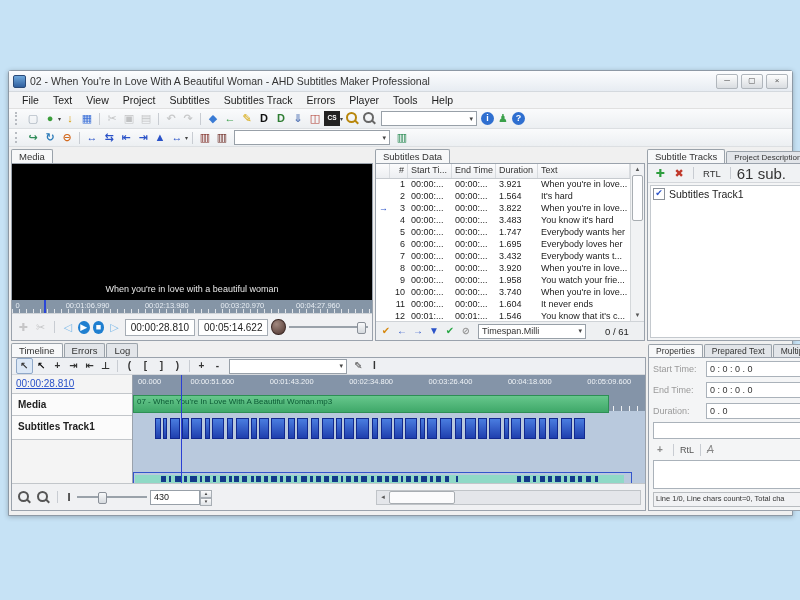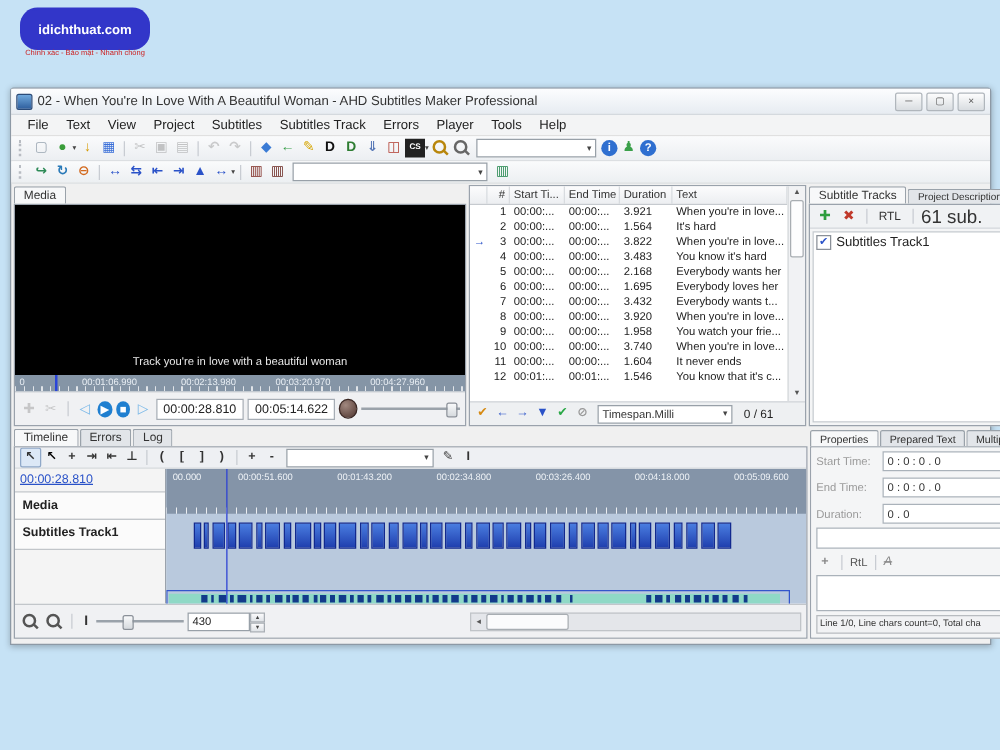--- a/index.html
+++ b/index.html
@@ -74,21 +74,21 @@
   .c-num{width:18px;flex:0 0 auto;text-align:right;}
   .c-start,.c-end{width:44px;flex:0 0 auto;}
   .c-dur{width:42px;flex:0 0 auto;}
   .c-text{flex:1;}
   .vscroll{width:13px;flex:0 0 auto;background:#f1f2f4;border-left:1px solid #d4d7da;display:flex;flex-direction:column;align-items:center;}
   .vscroll .arr{font-size:6px;color:#555;height:11px;line-height:11px;}
   .vscroll .vthumb{width:9px;height:44px;background:#fdfdfe;border:1px solid #a8adb2;border-radius:2px;}
   .vscroll .vfill{flex:1;}
   .tbl-footer{height:18px;display:flex;align-items:center;background:#eef0f2;border-top:1px solid #cfd3d7;padding:0 3px;gap:2px;flex:0 0 auto;}
   .tbl-footer .icon{width:14px;height:13px;font-size:10px;}
-  .counter{font-size:9.5px;color:#222;margin-left:4px;white-space:nowrap;}
+  .counter{font-size:9.5px;color:#222;margin-left:14px;white-space:nowrap;}
 
   
   .tracks-panel{flex:1;}
   .trk-toolbar{height:18px;display:flex;align-items:center;background:#f0f2f4;border-bottom:1px solid #d4d7db;padding:0 4px;gap:3px;flex:0 0 auto;}
   .rtl-btn{font-size:9.5px;color:#333;padding:0 3px;}
   .sub-count{font-size:15px;color:#333;}
   .trk-list{flex:1;background:#fff;margin:2px;border:1px solid #c4c9ce;padding:2px;}
   .trk-item{display:flex;align-items:center;gap:4px;font-size:10.5px;color:#222;}
   .checkbox{width:10px;height:10px;border:1px solid #8a9098;background:#fff;font-size:9px;line-height:9px;text-align:center;color:#2a52c8;font-weight:bold;}
 
@@ -147,24 +147,20 @@
 
   
   .statusbar{flex:1;display:flex;align-items:center;border-top:1px solid #c8ccd0;background:#f0f0f0;padding-left:5px;}
   .statusbar span{font-size:10px;color:#2e7d32;}
 </style>
 </head>
 <body>
 
 <div class="stage">
 
-  <div class="logo">
-    <div class="logo-blob"><span>idichthuat.com</span></div>
-    <div class="logo-tagline">Chính xác - Bảo mật - Nhanh chóng</div>
-  </div>
 
   <div class="window">
 
     <div class="titlebar">
       <span class="app-icon"></span>
       <span class="title">02 - When You're In Love With A Beautiful Woman - AHD Subtitles Maker Professional</span>
       <span class="winbtns">
         <span class="wbtn">─</span>
         <span class="wbtn">▢</span>
         <span class="wbtn">×</span>
@@ -242,21 +238,21 @@
       </div>
 
     <div class="mainrow">
 
       <div class="panel media-panel">
         <div class="tabrow">
           <span class="tab active">Media</span>
         </div>
         <div class="panel-body">
           <div class="video">
-            <div class="overlay-text">Track you're in love with a beautiful woman</div>
+            <div class="overlay-text">When you're in love with a beautiful woman</div>
           </div>
           <div class="seekbar" id="seekbar">
             <div class="seek-ticks"></div>
           <span class="seek-label first" style="left: 1%;">0</span>
               <span class="seek-label" style="left: 21%;">00:01:06.990</span>
               <span class="seek-label" style="left: 43%;">00:02:13.980</span>
               <span class="seek-label" style="left: 64%;">00:03:20.970</span>
               <span class="seek-label" style="left: 85%;">00:04:27.960</span>
               <div class="seek-playhead" style="left: 9%;"></div>
             </div>
@@ -273,20 +269,23 @@
               <span class="knob"></span>
               <div class="vslider">
                 <div class="track"></div>
                 <div class="thumb" style="left: 86%;"></div>
               </div>
             </div>
         </div>
       </div>
 
       <div class="panel table-panel">
+        <div class="tabrow">
+          <span class="tab active">Subtitles Data</span>
+        </div>
         <div class="panel-body">
           <div class="tbl-wrap">
             <div class="tbl">
               <div class="thead" id="thead">
                   <span class="c c-mark"></span>
                   <span class="c c-num">#</span>
                   <span class="c c-start">Start Ti...</span>
                   <span class="c c-end">End Time</span>
                   <span class="c c-dur">Duration</span>
                   <span class="c c-text">Text</span>
@@ -322,21 +321,21 @@
                     <span class="c c-start">00:00:...</span>
                     <span class="c c-end">00:00:...</span>
                     <span class="c c-dur">3.483</span>
                     <span class="c c-text">You know it's hard</span>
                   </div>
                   <div class="trow">
                     <span class="c c-mark"></span>
                     <span class="c c-num">5</span>
                     <span class="c c-start">00:00:...</span>
                     <span class="c c-end">00:00:...</span>
-                    <span class="c c-dur">2.168</span>
+                    <span class="c c-dur">1.747</span>
                     <span class="c c-text">Everybody wants her</span>
                   </div>
                   <div class="trow">
                     <span class="c c-mark"></span>
                     <span class="c c-num">6</span>
                     <span class="c c-start">00:00:...</span>
                     <span class="c c-end">00:00:...</span>
                     <span class="c c-dur">1.695</span>
                     <span class="c c-text">Everybody loves her</span>
                   </div>
@@ -483,20 +482,23 @@
               <div class="ruler" id="ruler">
                 <div class="ruler-ticks"></div>
               <span class="ruler-label first" style="left: 1%;">00.000</span>
                   <span class="ruler-label" style="left: 15.5%;">00:00:51.600</span>
                   <span class="ruler-label" style="left: 31%;">00:01:43.200</span>
                   <span class="ruler-label" style="left: 46.5%;">00:02:34.800</span>
                   <span class="ruler-label" style="left: 62%;">00:03:26.400</span>
                   <span class="ruler-label" style="left: 77.5%;">00:04:18.000</span>
                   <span class="ruler-label" style="left: 93%;">00:05:09.600</span>
                 </div>
+              <div class="row-media">
+                <div class="media-bar">07 - When You're In Love With A Beautiful Woman.mp3</div>
+              </div>
               <div class="row-subs" id="rowSubs">
                   <div class="sub-block" style="left: 4.3%; width: 1.1%;"></div>
                   <div class="sub-block" style="left: 5.9%; width: 0.7%;"></div>
                   <div class="sub-block" style="left: 7.2%; width: 1.9%;"></div>
                   <div class="sub-block" style="left: 9.6%; width: 1.3%;"></div>
                   <div class="sub-block" style="left: 11.4%; width: 2.1%;"></div>
                   <div class="sub-block" style="left: 14.1%; width: 0.9%;"></div>
                   <div class="sub-block" style="left: 15.5%; width: 2.3%;"></div>
                   <div class="sub-block" style="left: 18.3%; width: 1.3%;"></div>
                   <div class="sub-block" style="left: 20.1%; width: 2.5%;"></div>

